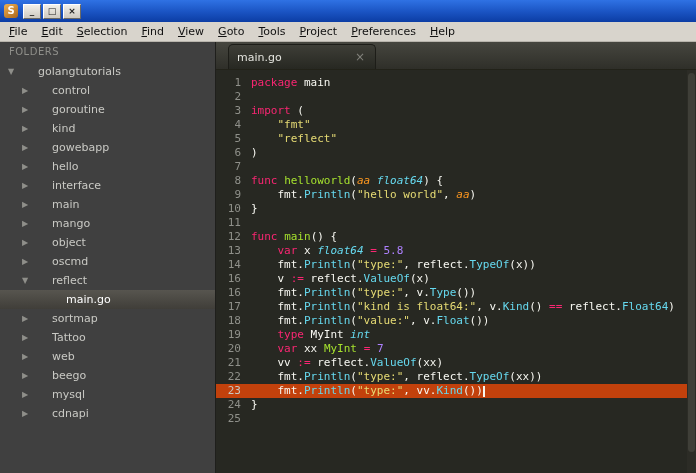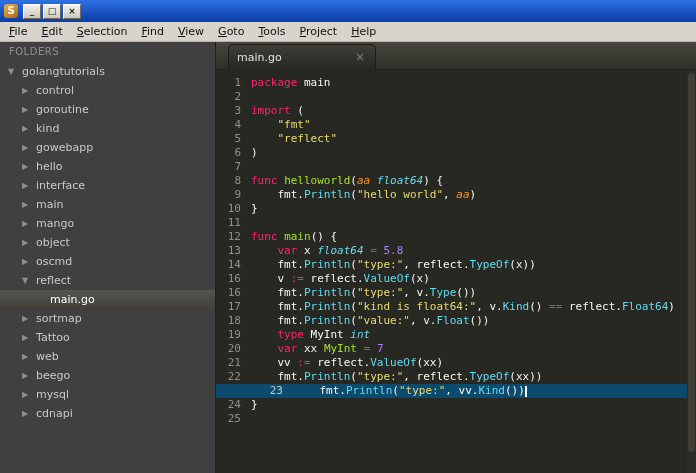--- a/index.html
+++ b/index.html
@@ -25,37 +25,37 @@
 
   
   .main { display:flex; height:431px; }
 
   
   .sidebar { width:215px; flex:none; background:#404040; color:#c9c9c4; font-size:11px; overflow:hidden; }
   .folders-header { height:20px; line-height:20px; padding-left:9px; color:#8f8f8a; font-size:10px; letter-spacing:.5px; }
   .tree-row { height:19px; line-height:19px; display:flex; align-items:center; white-space:nowrap; cursor:default; }
   .tree-row.selected { background:linear-gradient(#57554f,#403e39); color:#ffffff; }
   .arrow { width:14px; flex:none; font-size:8px; color:#8f8f8a; }
-  .tree-label { overflow:hidden; }
+  .tree-label { overflow:hidden;margin-left:16px; }
 
   
   .editor { flex:1; background:#272822; border-left:1px solid #1f1f1c; position:relative;
     display:flex; flex-direction:column; overflow:hidden; }
   .tabbar { height:28px; flex:none; background:linear-gradient(#46463f,#2f2f29);
     display:flex; align-items:flex-end; padding-left:12px; border-bottom:1px solid #222219; }
   .tab { height:25px; width:148px; background:linear-gradient(#3e3e37,#272822);
     border:1px solid #1d1d18; border-bottom:none; border-radius:5px 5px 0 0;
     display:flex; align-items:center; padding:0 8px; color:#e4e4de; font-size:11px; cursor:default; }
   .tab-label { flex:1; }
   .tab-close { width:14px; text-align:center; color:#82827c; font-size:12px; cursor:default; }
 
   .code { flex:1; font-family:"DejaVu Sans Mono", monospace; font-size:11px; line-height:14px;
     padding-top:6px; overflow:hidden; position:relative; }
   .code-line { height:14px; display:flex; white-space:pre; }
-  .code-line.current { background:#0c4a6e;padding-left:42px; }
+  .code-line.current { background:#c2410c; }
   .gutter { width:25px; flex:none; text-align:right; color:#8f908a; margin-right:10px; }
   .code-line.current .gutter { color:#c8c8c2; }
   .line-content { white-space:pre; color:#f8f8f2; }
 
   .seg-p { color:#f8f8f2; }
   .seg-k { color:#f92672; }
   .seg-s { color:#e6db74; }
   .seg-n { color:#ae81ff; }
   .seg-f { color:#a6e22e; }
   .seg-g { color:#a6e22e; }
@@ -84,20 +84,21 @@
 
   <div class="menubar">
       <span class="menu-item"><u>F</u>ile</span>
       <span class="menu-item"><u>E</u>dit</span>
       <span class="menu-item"><u>S</u>election</span>
       <span class="menu-item"><u>F</u>ind</span>
       <span class="menu-item"><u>V</u>iew</span>
       <span class="menu-item"><u>G</u>oto</span>
       <span class="menu-item"><u>T</u>ools</span>
       <span class="menu-item"><u>P</u>roject</span>
+      <span class="menu-item"><u>P</u>references</span>
       <span class="menu-item"><u>H</u>elp</span>
     </div>
 
   <div class="main">
 
     <div class="sidebar">
       <div class="folders-header">FOLDERS</div>
       <div class="tree">
           <div class="tree-row" style="padding-left: 8px;">
             <span class="arrow">▼</span>

